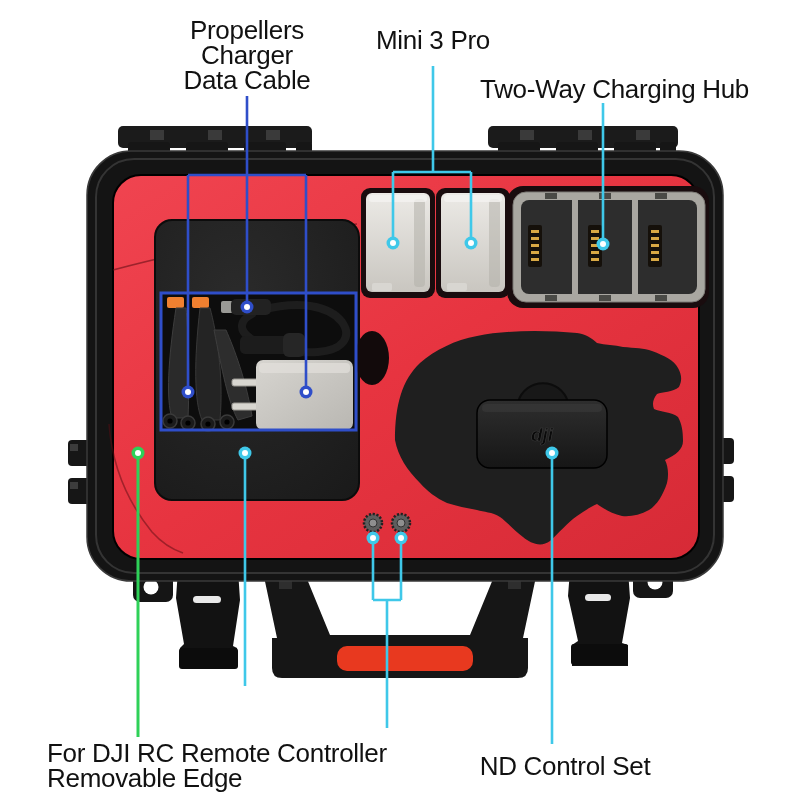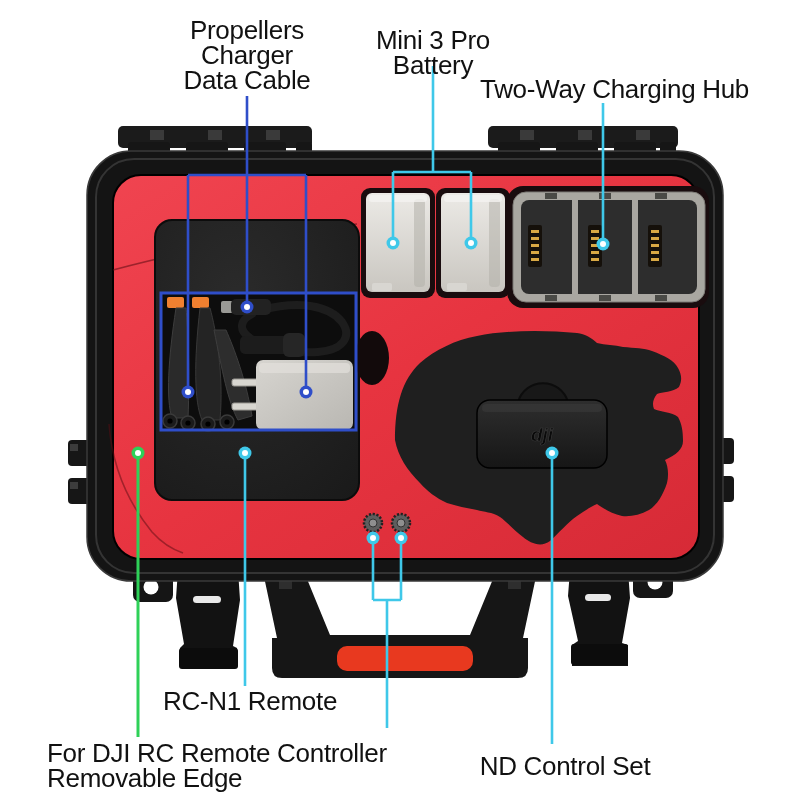--- a/index.html
+++ b/index.html
@@ -276,29 +276,27 @@
   </svg>
 
   <div class="label center" style="left:147px;top:18px;width:200px">
     <div>Propellers</div>
     <div>Charger</div>
     <div>Data Cable</div>
   </div>
 
   <div class="label center" style="left:353px;top:28px;width:160px">
     <div>Mini 3 Pro</div>
-    <div>Battery</div>
   </div>
 
   <div class="label center" style="left:480px;top:77px;width:240px">
     <div>Two-Way Charging Hub</div>
   </div>
 
   <div class="label center" style="left:150px;top:689px;width:200px">
-    <div>RC-N1 Remote</div>
   </div>
 
 
   <div class="label" style="left:47px;top:741px;width:300px">
     <div>For DJI RC Remote Controller</div>
     <div>Removable Edge</div>
   </div>
 
   <div class="label center" style="left:465px;top:754px;width:200px">
     <div>ND Control Set</div>

